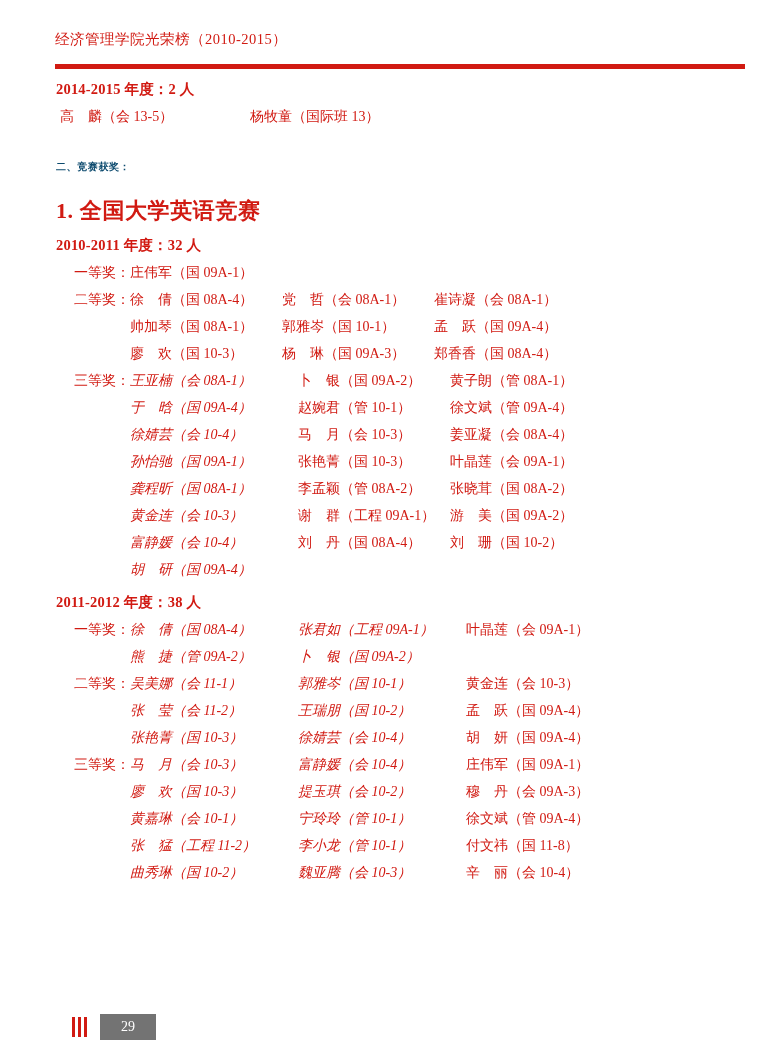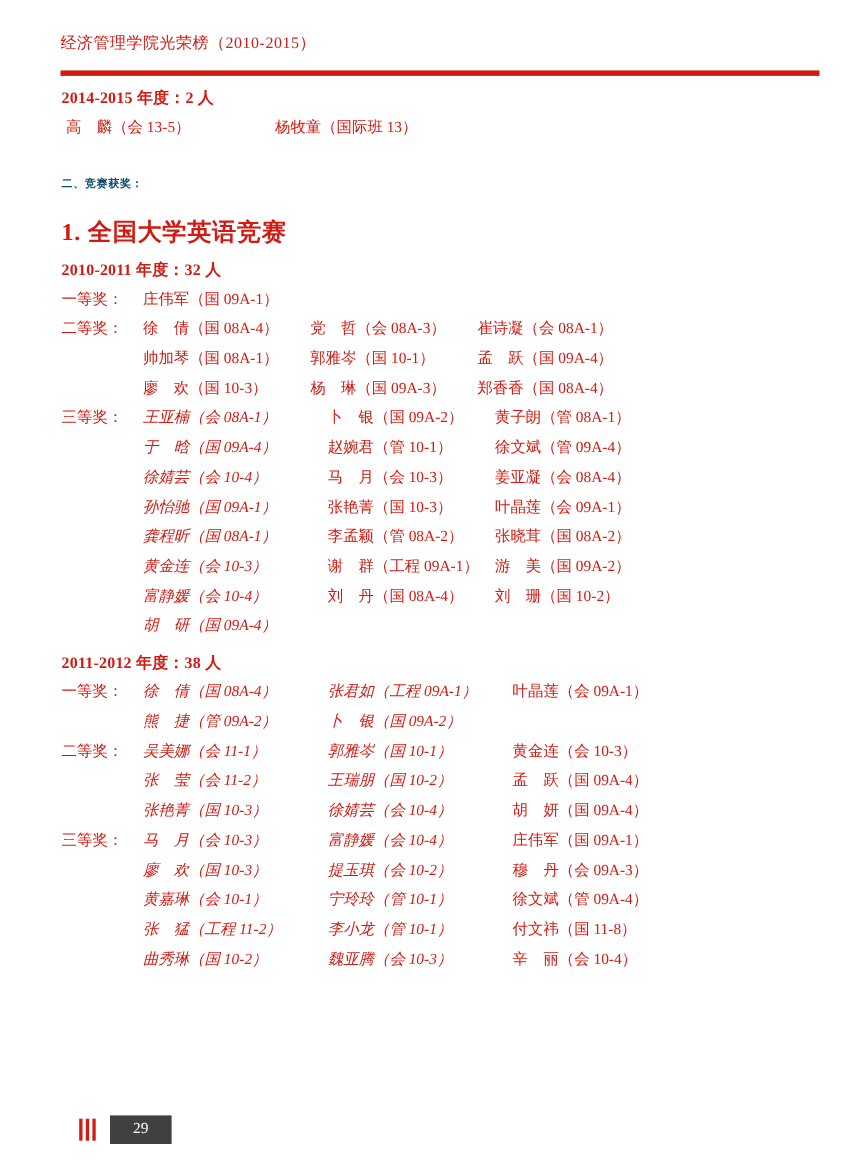--- a/index.html
+++ b/index.html
@@ -98,21 +98,21 @@
   .award-row {
     display: flex;
     font-size: 14px;
     color: #d11a12;
     line-height: 27px;
     white-space: nowrap;
   }
   .award-label {
     width: 74px;
     flex: 0 0 74px;
-    text-align: left;
+    text-align: right;
   }
   .award-names {
     display: flex;
   }
   .name-cell {
     width: 152px;
     flex: 0 0 152px;
   }
   .name-cell.wide {
     width: 168px;
@@ -142,21 +142,21 @@
     background: #d11a12;
     margin-right: 3px;
     vertical-align: top;
   }
   .footer-num {
     position: absolute;
     left: 100px;
     top: 0px;
     width: 56px;
     height: 26px;
-    background: #404040;
+    background: #737373;
     color: #ffffff;
     font-size: 14px;
     line-height: 26px;
     text-align: center;
     font-family: "Liberation Serif", "DejaVu Serif", serif;
   }
 </style>
 </head>
 <body>
 
@@ -197,21 +197,21 @@
         <div class="award-label">一等奖：</div>
         <div class="award-names">
           <div class="name-cell">庄伟军（国 09A-1）</div>
         </div>
       </div>
 
       <div class="award-row">
         <div class="award-label">二等奖：</div>
         <div class="award-names">
           <div class="name-cell">徐　倩（国 08A-4）</div>
-          <div class="name-cell">党　哲（会 08A-3）</div>
+          <div class="name-cell">党　哲（会 08A-1）</div>
           <div class="name-cell">崔诗凝（会 08A-1）</div>
         </div>
       </div>
       <div class="award-row">
         <div class="award-label"></div>
         <div class="award-names">
           <div class="name-cell">帅加琴（国 08A-1）</div>
           <div class="name-cell">郭雅岑（国 10-1）</div>
           <div class="name-cell">孟　跃（国 09A-4）</div>
         </div>

